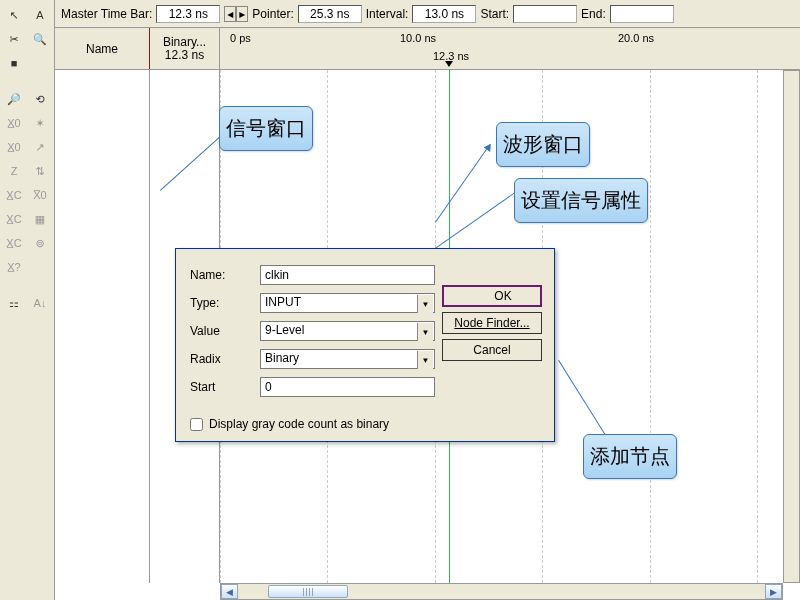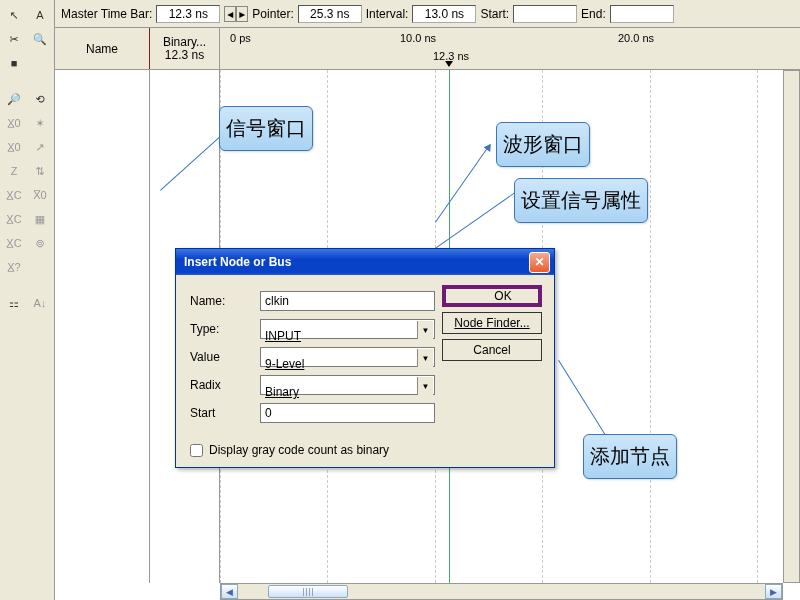--- a/index.html
+++ b/index.html
@@ -42,26 +42,26 @@
 .vscroll { position: absolute; top: 42px; right: 0; bottom: 17px; width: 17px; background: #ece9d8; border: 1px solid #999; }
 
 
 .dialog { position: absolute; left: 175px; top: 248px; width: 380px; background: #ece9d8; border: 1px solid #003399; box-shadow: 2px 2px 4px rgba(0,0,0,0.3); }
 .dialog .titlebar { height: 26px; background: linear-gradient(#3b77e3,#0842c7 40%,#0842c7 90%,#2a5acb); color: #fff; font-weight: bold; display: flex; align-items: center; padding: 0 4px 0 8px; font-size: 13px; }
 .dialog .titlebar .spacer { flex: 1; }
 .dialog .titlebar .closebtn { width: 21px; height: 21px; background: linear-gradient(#f7a88e,#e85d2e); border: 1px solid #fff; border-radius: 3px; color: #fff; display: flex; align-items: center; justify-content: center; font-weight: bold; font-size: 12px; cursor: pointer; }
 .dialog .body { padding: 12px 10px 10px 14px; }
 .dialog .row { display: flex; align-items: center; height: 28px; }
 .dialog .row .lab { width: 70px; color: #000; }
-.dialog .row .txt { flex: 1; max-width: 175px; height: 20px; background: #fff; border: 1px solid #7a7a7a; padding: 9px 4px; font-size: 12px; }
-.dialog .row .combo { position: relative; text-decoration: underline; }
+.dialog .row .txt { flex: 1; max-width: 175px; height: 20px; background: #fff; border: 1px solid #7a7a7a; padding: 1px 4px; font-size: 12px; }
+.dialog .row .combo { position: relative; }
 .dialog .row .combo .cbtn { position: absolute; right: 1px; top: 1px; width: 16px; height: 18px; background: #ece9d8; border-left: 1px solid #888; display: flex; align-items: center; justify-content: center; font-size: 8px; }
 .dialog .btns { position: absolute; right: 12px; top: 36px; width: 100px; display: flex; flex-direction: column; gap: 5px; }
 .dialog .wbtn { height: 22px; background: #ece9d8; border: 1px solid #333; font-size: 12px; cursor: pointer; }
-.dialog .wbtn.default { border: 4px solid #701a75; padding-left: 22px; }
+.dialog .wbtn.default { border: 2px solid #701a75; padding-left: 22px; }
 .dialog .chk { display: flex; align-items: center; margin-top: 16px; gap: 6px; }
 .dialog .chk input { width: 13px; height: 13px; }
 
 
 .callout { position: absolute; background: linear-gradient(#cde6f9,#a9d3f3); border: 1px solid #3a76b8; border-radius: 6px; padding: 8px 6px; font-size: 20px; color: #000; box-shadow: 1px 1px 2px rgba(0,0,0,0.15); }
 .callout-line { position: absolute; background: #3a76b8; transform-origin: 0 0; }
 .callout-line::after { content: ""; position: absolute; right: -1px; top: -3px; width: 0; height: 0; border-top: 4px solid transparent; border-bottom: 4px solid transparent; border-left: 7px solid #3a76b8; }
 </style>
 </head>
 <body>
@@ -152,25 +152,20 @@
 <div class="callout-line" style="left:435px;top:222px;width:95px;height:1px;transform:rotate(-55deg)"></div>
 <div class="callout-line" style="left:435px;top:248px;width:110px;height:1px;transform:rotate(-35deg)"></div>
 <div class="callout-line" style="left:559px;top:360px;width:100px;height:1px;transform:rotate(58deg)"></div>
 
 <div class="callout" style="left:219px;top:106px">信号窗口</div>
 <div class="callout" style="left:496px;top:122px">波形窗口</div>
 <div class="callout" style="left:514px;top:178px">设置信号属性</div>
 <div class="callout" style="left:583px;top:434px">添加节点</div>
 
 <div class="dialog">
-  <div class="titlebar">
-    <span>Insert Node or Bus</span>
-    <span class="spacer"></span>
-    <span class="closebtn">✕</span>
-  </div>
   <div class="body">
     <div class="row">
       <span class="lab">Name:</span>
       <input class="txt" value="clkin" style="">
     </div>
     <div class="row">
       <span class="lab">Type:</span>
       <div class="txt combo"><span>INPUT</span><span class="cbtn">▼</span></div>
     </div>
     <div class="row">

